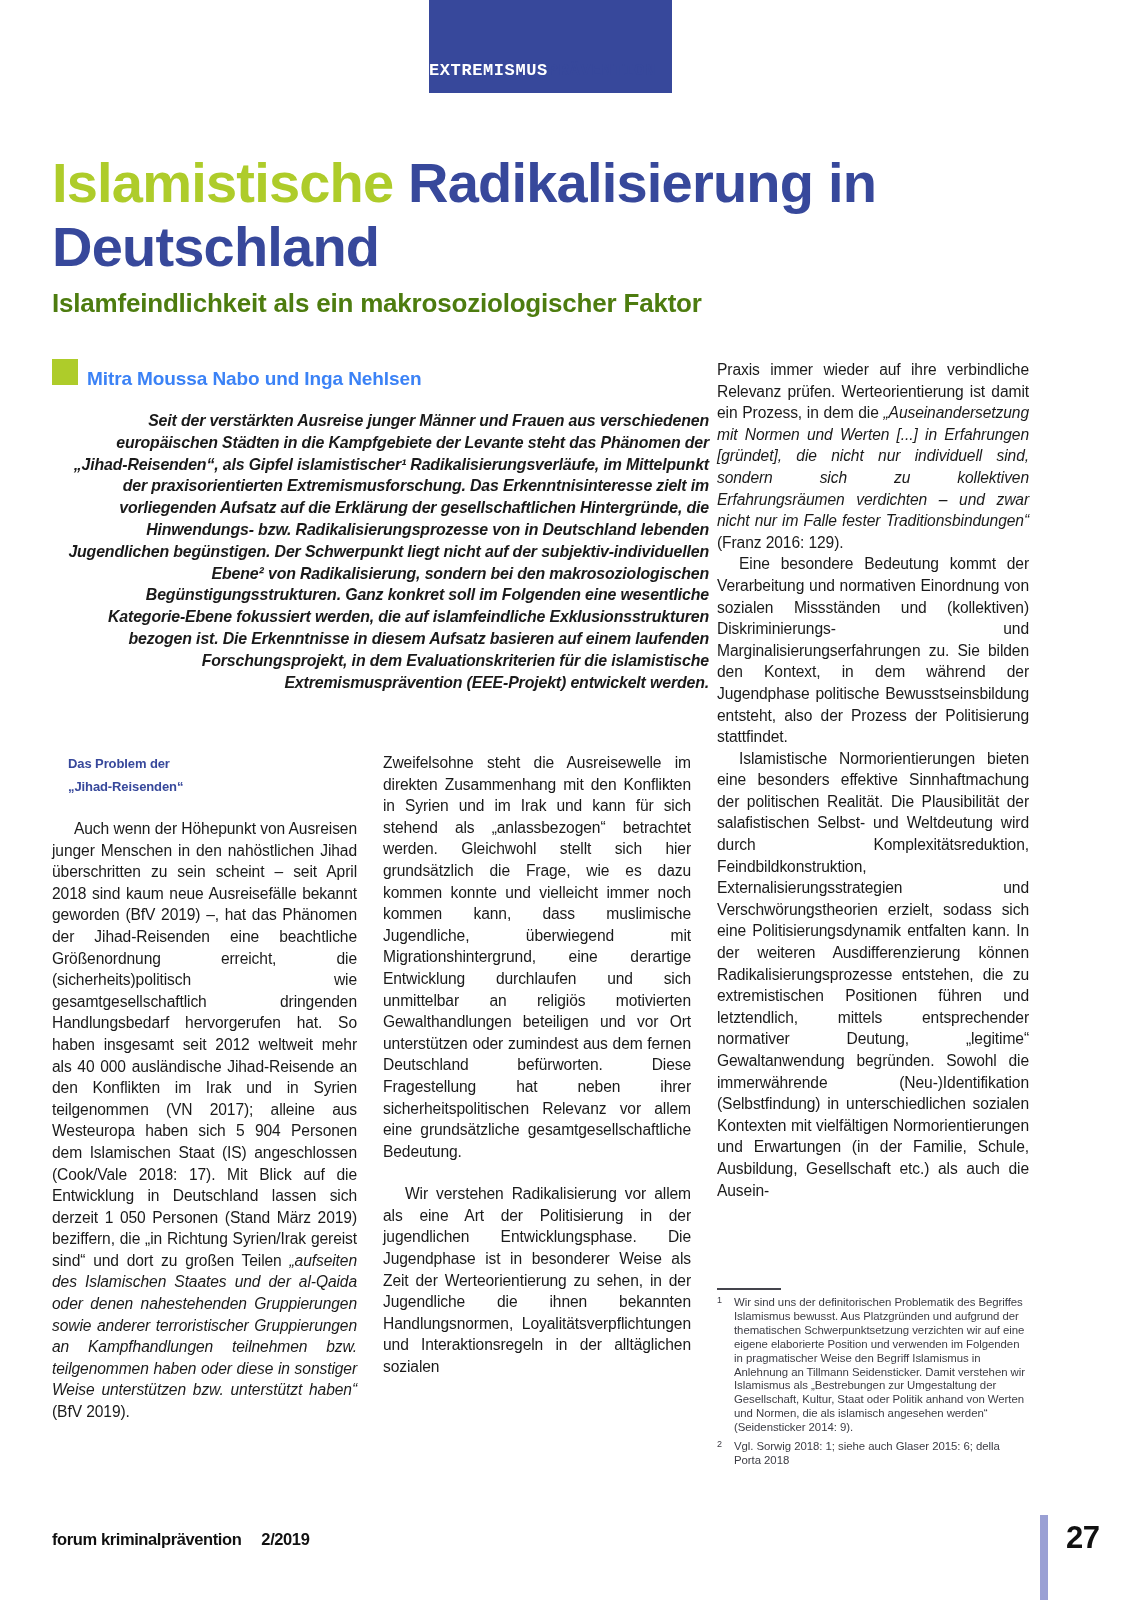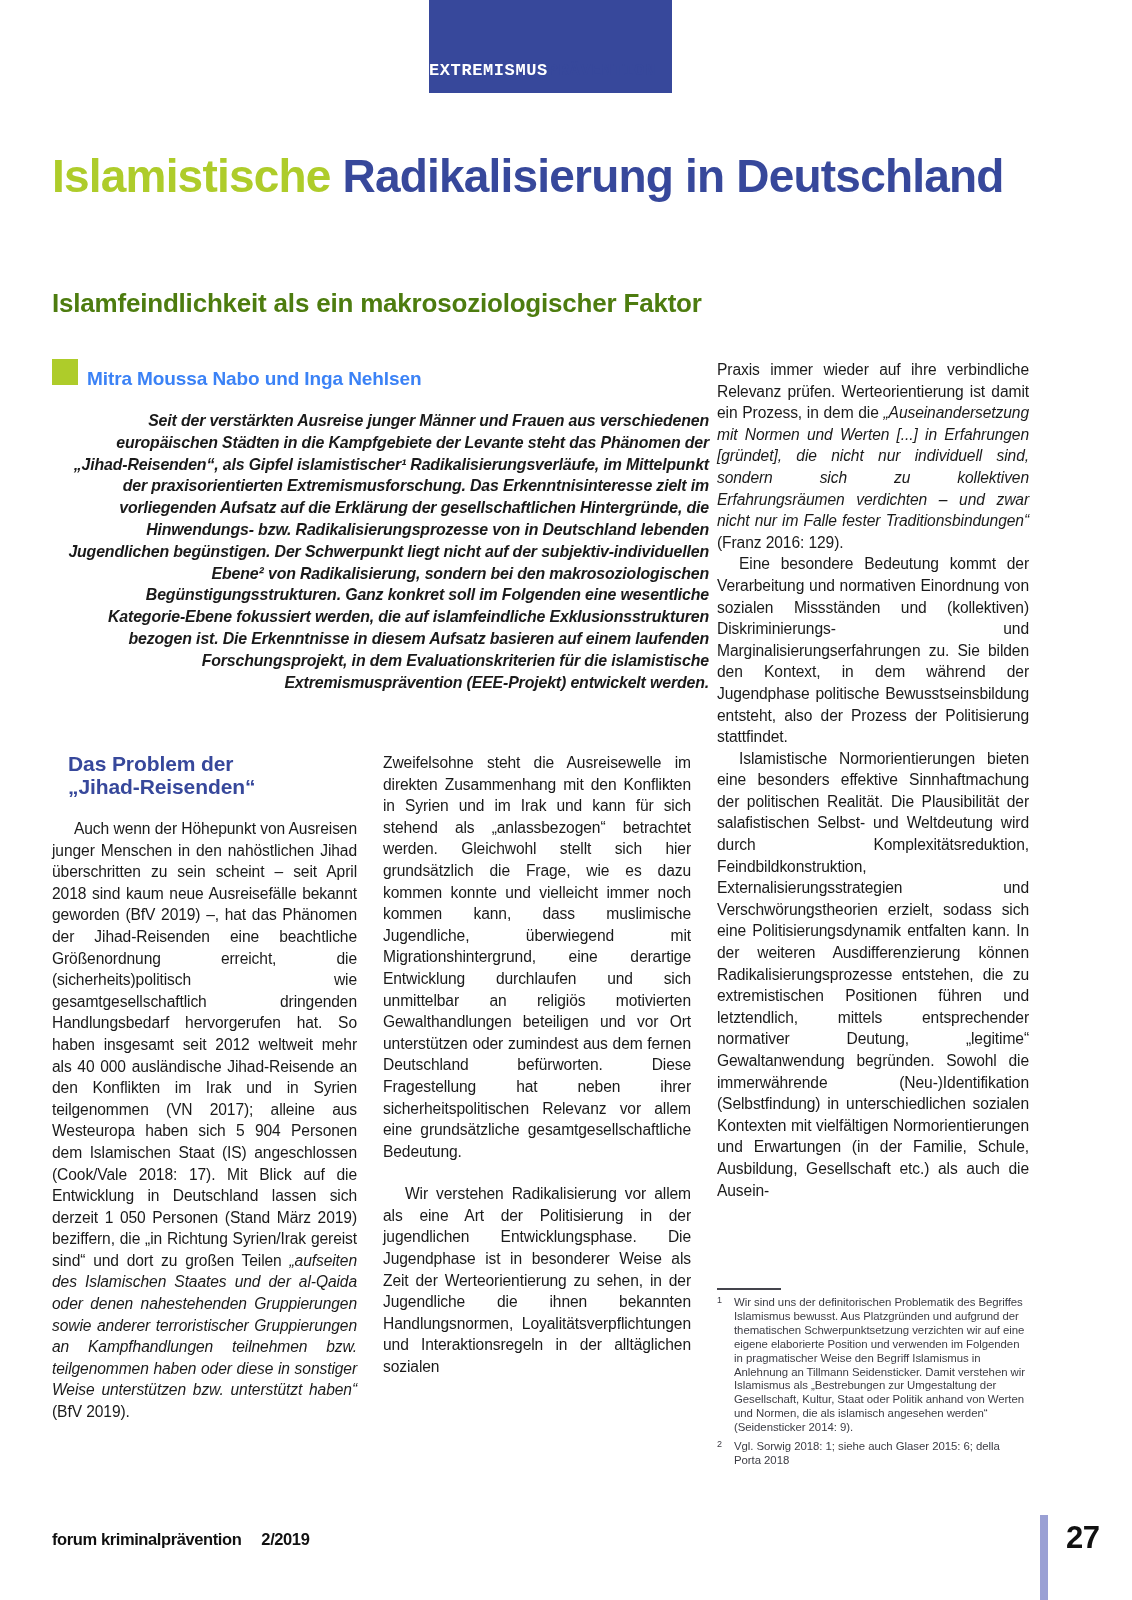--- a/index.html
+++ b/index.html
@@ -47,21 +47,21 @@
   .kicker-text .k-white { color: #ffffff; }
   .kicker-text .k-blue  { color: #37489b; }
 
   
   .title {
     position: absolute;
     left: 52px;
     top: 113px;
     width: 1010px;
     font-weight: bold;
-    font-size: 46px;
+    font-size: 56px;
     line-height: 64px;
     letter-spacing: -0.8px;
     color: #37489b;
   }
   .title .t-green { color: #aecc2a; }
 
   .subtitle {
     position: absolute;
     left: 52px;
     top: 265px;
@@ -124,21 +124,21 @@
   .col-2 { left: 383px; top: 752px; width: 308px; }
   .col-3 { left: 717px; top: 359px; width: 312px; }
 
   .col p { margin: 0; }
   .col p.indent { text-indent: 22px; }
   .col .ital { font-style: italic; }
 
   .sec-head {
     position: relative;
     font-weight: bold;
-    font-size: 21px;
+    font-size: 13px;
     line-height: 23px;
     color: #37489b;
     text-align: left;
     margin: 0 0 20px 0;
     padding-left: 16px;
   }
   .sec-head .gmark-inline {
     position: absolute;
     left: 0px;
     top: -12px;

